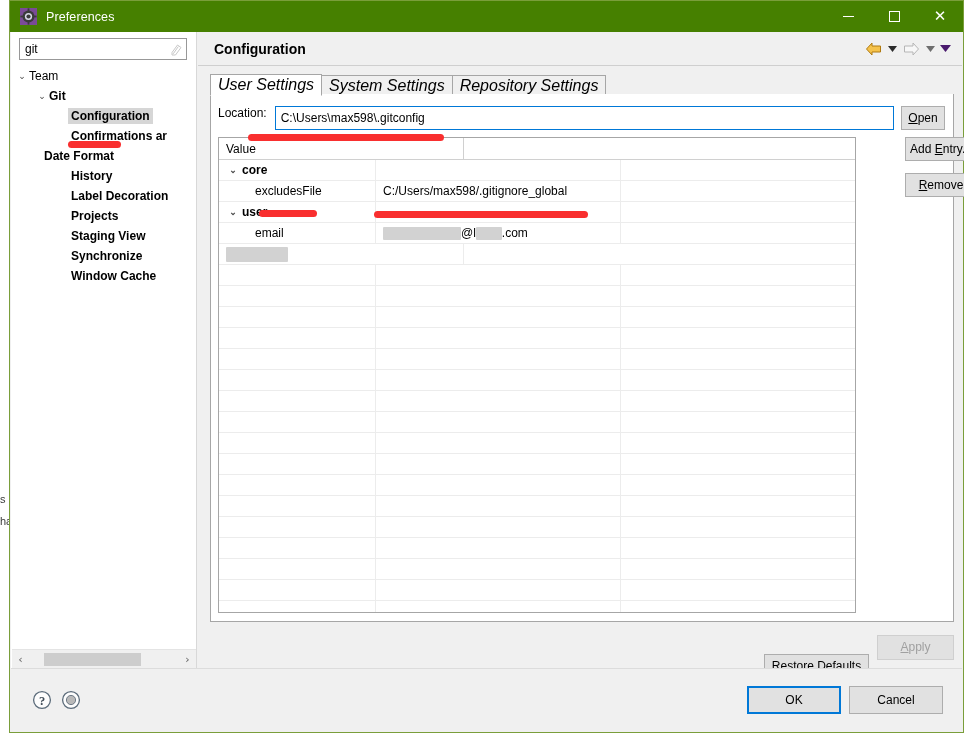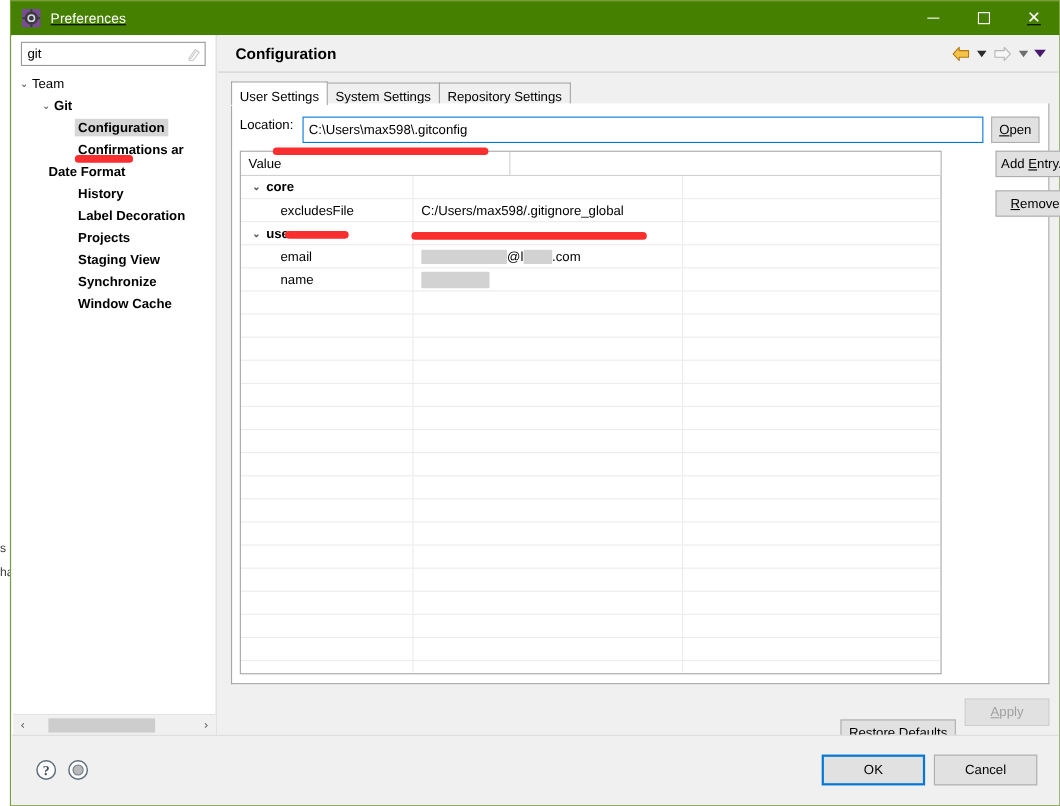--- a/index.html
+++ b/index.html
@@ -30,21 +30,21 @@
     width: 955px; height: 733px;
     background: #f0f0f0;
     border: 1px solid #7a9e3a;
     box-sizing: border-box;
   }
 
   
   #titlebar {
     position: absolute; left: 0; top: 0; width: 100%; height: 31px;
     background: #468000;
-    display: flex; align-items: center; text-decoration: underline;
+    display: flex; align-items: center;
   }
   #title-icon {
     width: 17px; height: 17px; margin-left: 10px; margin-right: 9px;
     position: relative; flex: none;
   }
   #title-text {
     color: #ffffff; font-size: 12.5px; letter-spacing: .1px;
   }
   #win-controls {
     margin-left: auto; display: flex; height: 31px;
@@ -135,24 +135,24 @@
   .nav-chev { width: 14px; height: 22px; display: flex; align-items: center; justify-content: center; cursor: pointer; }
 
   
   #tabs {
     position: absolute; left: 12px; top: 42px; right: 8px; height: 21px;
     display: flex; align-items: flex-end;
     border-bottom: 1px solid #a6a6a6;
   }
   .tab {
     height: 20px; padding: 0 7px;
-    display: flex; align-items: flex-end;
-    font-size: 12px; background: #f0f0f0;
+    display: flex; align-items: center;
+    font-size: 16px; background: #f0f0f0;
     border: 1px solid #a6a6a6; border-bottom: none;
-    margin-right: -1px; cursor: pointer; box-sizing: border-box;
+    margin-right: -1px; cursor: pointer; box-sizing: border-box; font-style: italic;
   }
   .tab.active {
     background: #ffffff; height: 22px; position: relative; z-index: 2;
     border-bottom: 1px solid #ffffff; margin-bottom: -1px;
   }
 
   
   #tab-body {
     position: absolute; left: 12px; top: 62px; right: 8px; bottom: 48px;
     background: #ffffff; border: 1px solid #a6a6a6; border-top: none;
@@ -457,23 +457,20 @@
               </div>
               <div class="td c2">
                 <span class="redact" style="width: 78px;"></span>
                 <span>@l</span>
                 <span class="redact" style="width: 26px;"></span>
                 <span>.com</span>
               </div>
               <div class="td c3"></div>
             </div>
             <div class="trow">
-              <div class="td c1 indent">
-                <span>name</span>
-              </div>
               <div class="td c2">
                 <span class="redact" style="width: 62px; height: 15px;"></span>
               </div>
               <div class="td c3"></div>
             </div>
             <div class="trow">
               <div class="td c1"></div>
               <div class="td c2"></div>
               <div class="td c3"></div>
             </div>

